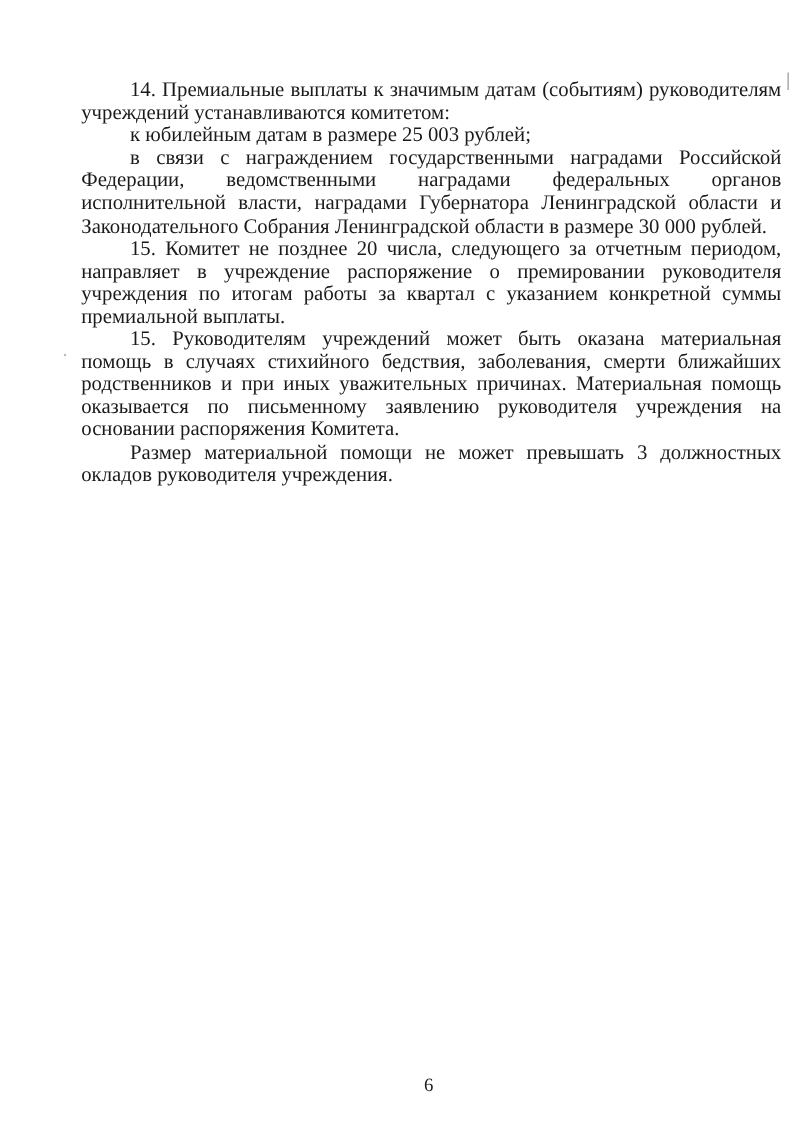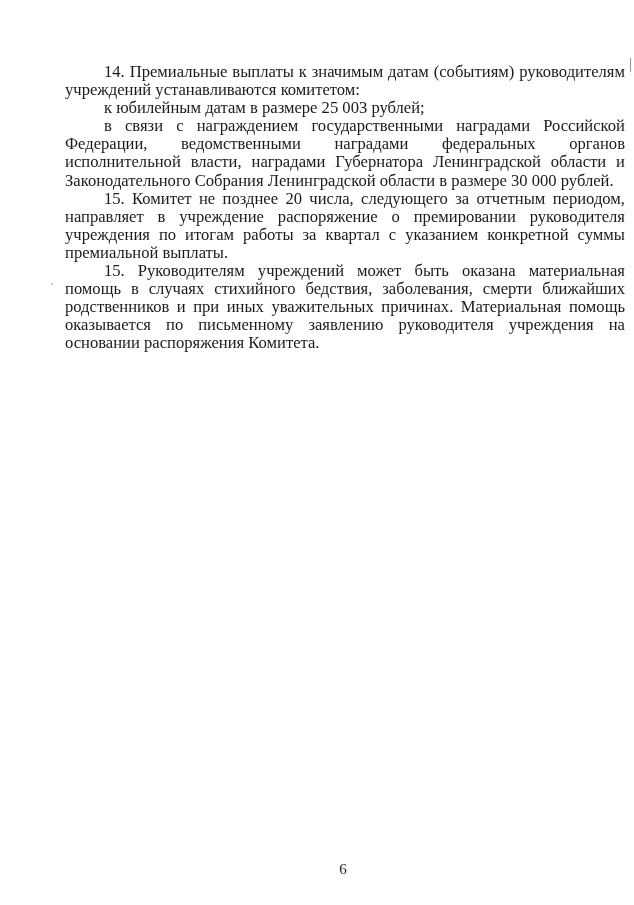--- a/index.html
+++ b/index.html
@@ -68,19 +68,20 @@
 </head>
 <body>
 
 <div class="page">
   <div class="content">
     <p class="para">14. Премиальные выплаты к значимым датам (событиям) руководителям учреждений устанавливаются комитетом:</p>
     <p class="para">к юбилейным датам в размере 25 003 рублей;</p>
     <p class="para">в связи с награждением государственными наградами Российской Федерации, ведомственными наградами федеральных органов исполнительной власти, наградами Губернатора Ленинградской области и Законодательного Собрания Ленинградской области в размере 30 000 рублей.</p>
     <p class="para">15. Комитет не позднее 20 числа, следующего за отчетным периодом, направляет в учреждение распоряжение о премировании руководителя учреждения по итогам работы за квартал с указанием конкретной суммы премиальной выплаты.</p>
     <p class="para">15. Руководителям учреждений может быть оказана материальная помощь в случаях стихийного бедствия, заболевания, смерти ближайших родственников и при иных уважительных причинах. Материальная помощь оказывается по письменному заявлению руководителя учреждения на основании распоряжения Комитета.</p>
+    <p class="para">Размер материальной помощи не может превышать 3 должностных окладов руководителя учреждения.</p>
   </div>
 
   <div class="scan-dot"></div>
   <div class="scan-edge"></div>
 
   <div class="page-number">6</div>
 </div>
 
 </body></html>

